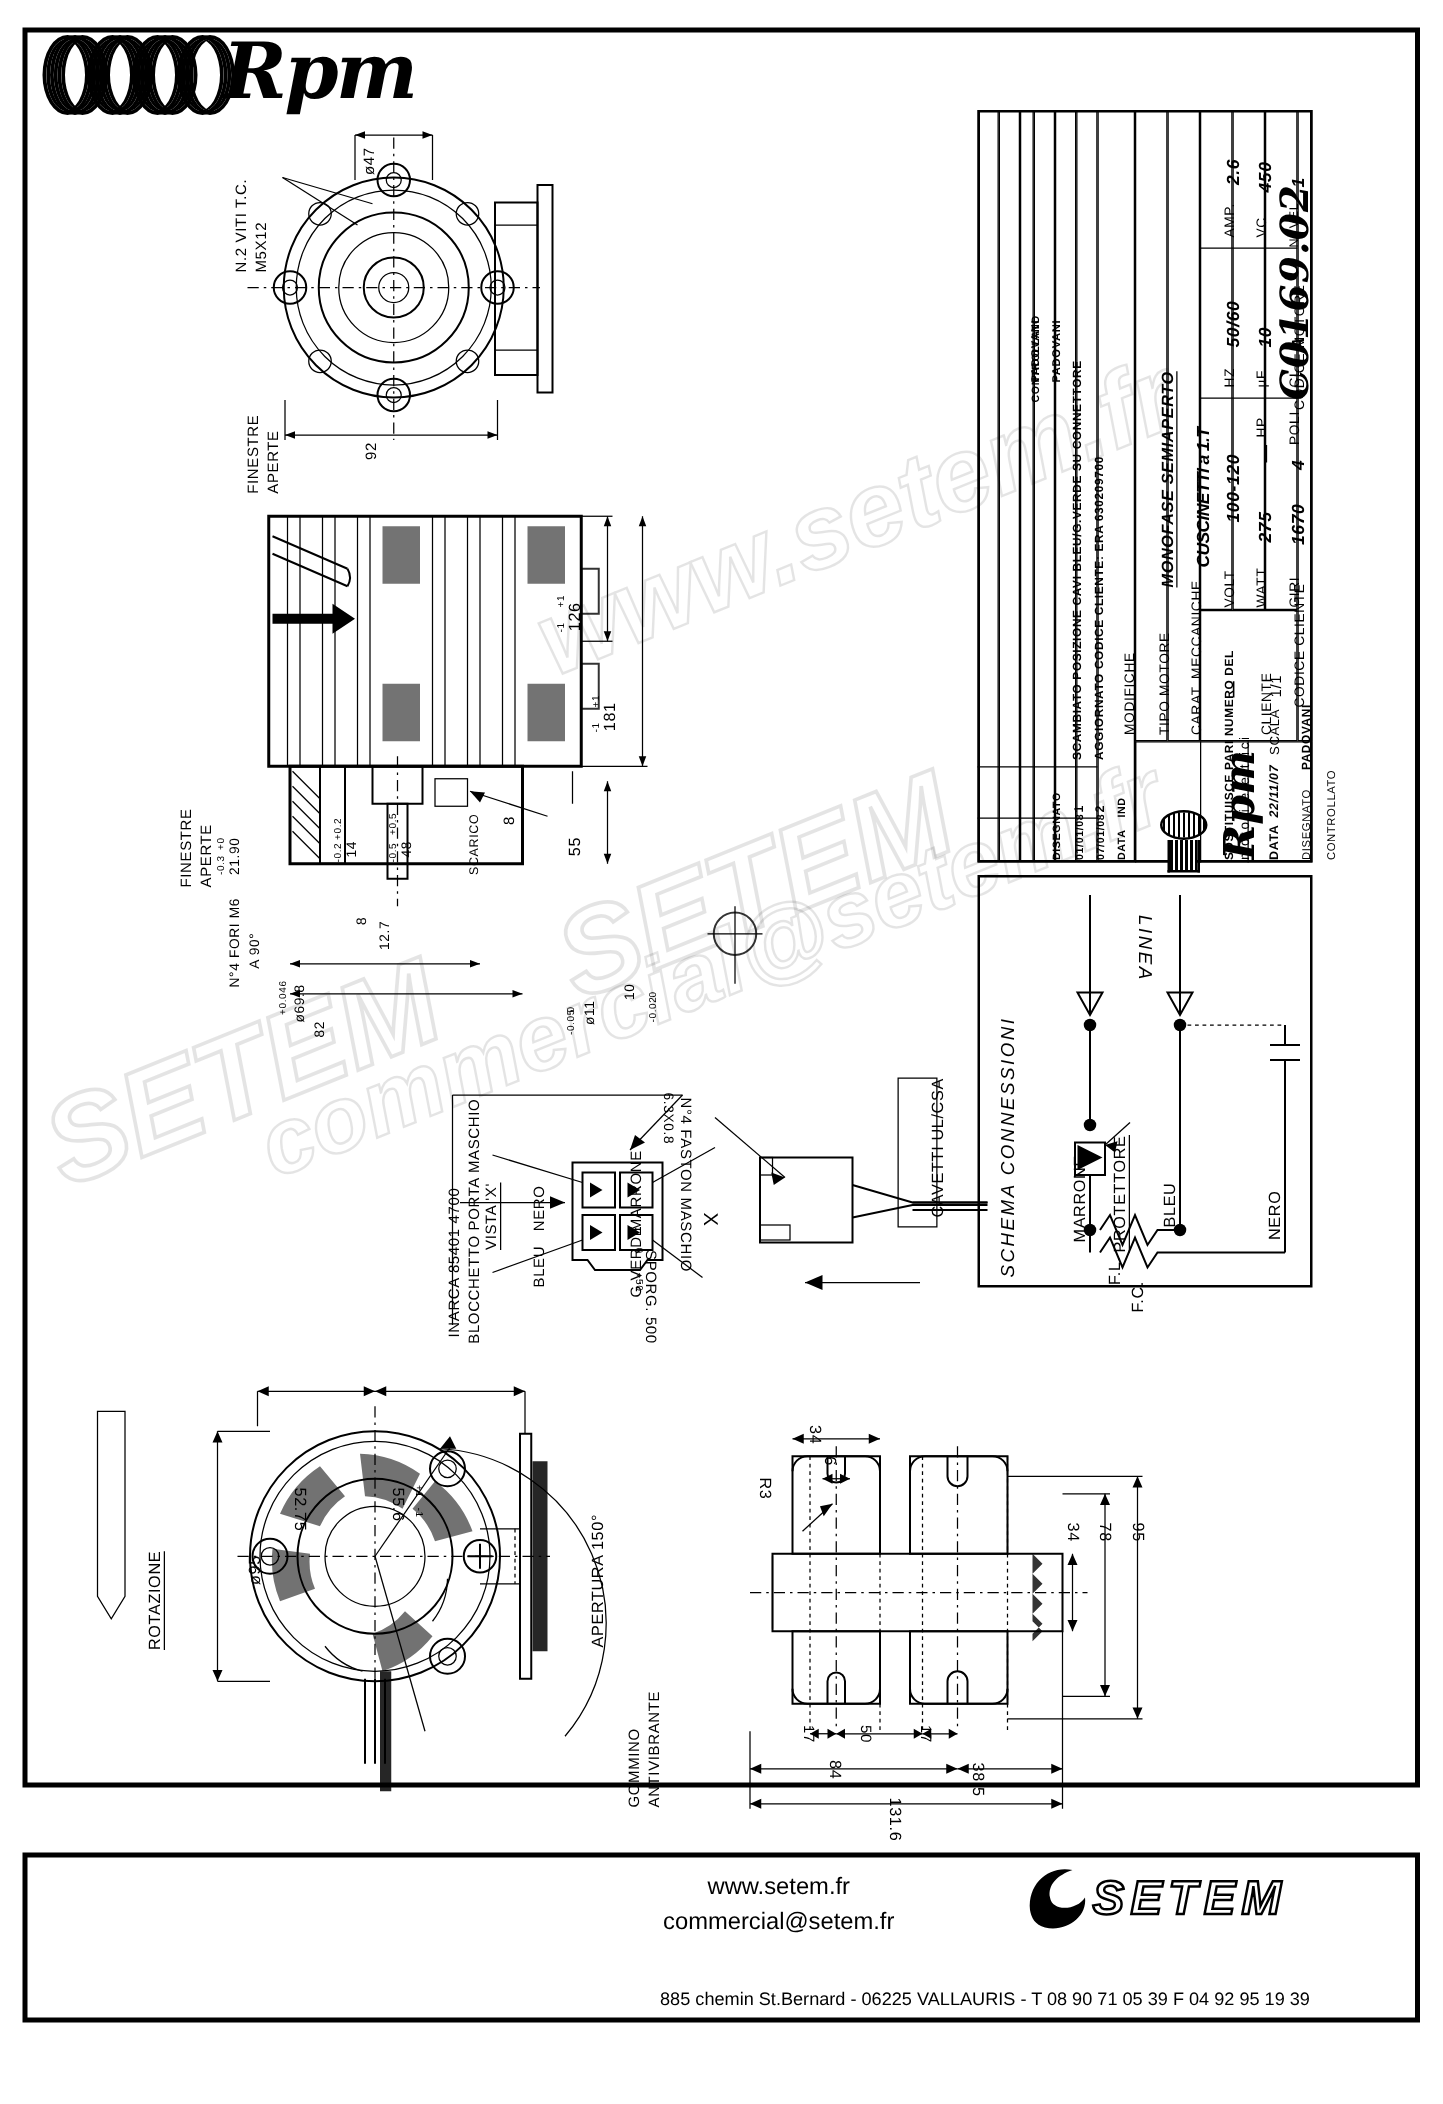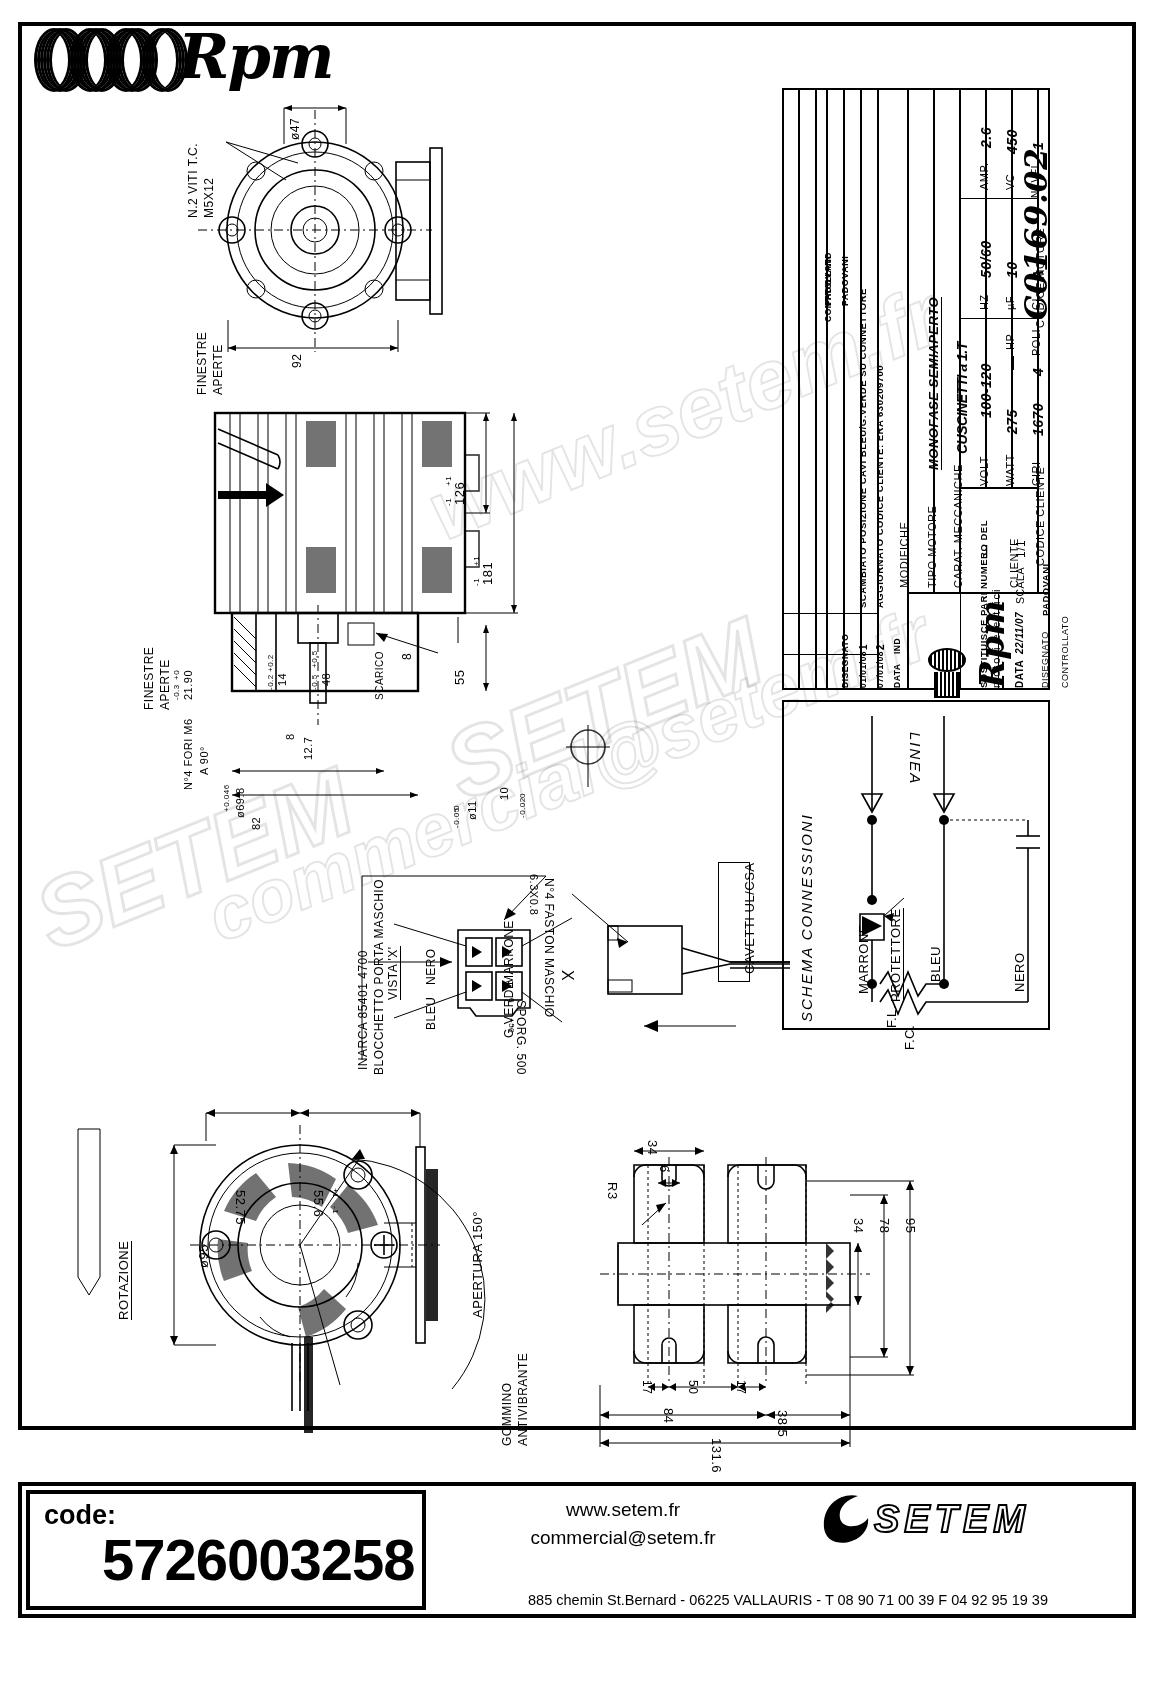--- a/index.html
+++ b/index.html
@@ -606,29 +606,25 @@
     <div class="r90 t" style="left:72px;top:292px;font-size:13px;">MARRONE</div>
     <div class="r90 t ul" style="left:104px;top:300px;font-size:13px;">PROTETTORE</div>
     <div class="r90 t" style="left:144px;top:280px;font-size:13px;">BLEU</div>
     <div class="r90 t" style="left:228px;top:290px;font-size:13px;">NERO</div>
     <div class="r90 t" style="left:100px;top:326px;font-size:13px;">F.L.</div>
     <div class="r90 t" style="left:118px;top:348px;font-size:13px;">F.C.</div>
   </div>
 
   <div class="foot">
     <div style="position:absolute;left:0;top:36px;width:1118px;height:136px;border:4px solid #000;box-sizing:border-box;"></div>
-    <div class="codebox">
-      <div class="codelab">code:</div>
-      <div class="codenum">5726003258</div>
-    </div>
     <div class="setem-links">
       <div>www.setem.fr</div>
       <div>commercial@setem.fr</div>
     </div>
-    <div class="setem-addr">885 chemin St.Bernard  -  06225 VALLAURIS  -  T 08 90 71 00 39   F 04 92 95 19 39</div>
+    <div class="setem-addr">885 chemin St.Bernard  -  06225 VALLAURIS  -  T 08 90 71 05 39   F 04 92 95 19 39</div>
     <div class="setem-logo">
       <svg width="60" height="62" style="position:absolute;left:0;top:0;">
         <path d="M6 40 C4 18 22 4 40 8 C28 12 20 20 22 30 C24 42 44 40 50 30 C52 46 34 58 18 54 C10 52 7 46 6 40 Z" fill="#000"></path>
         <path d="M24 22 C30 16 40 14 46 18 C38 18 32 22 30 28 Z" fill="#fff"></path>
       </svg>
       <div class="setem-word">SETEM</div>
     </div>
   </div>
 
 </div>

